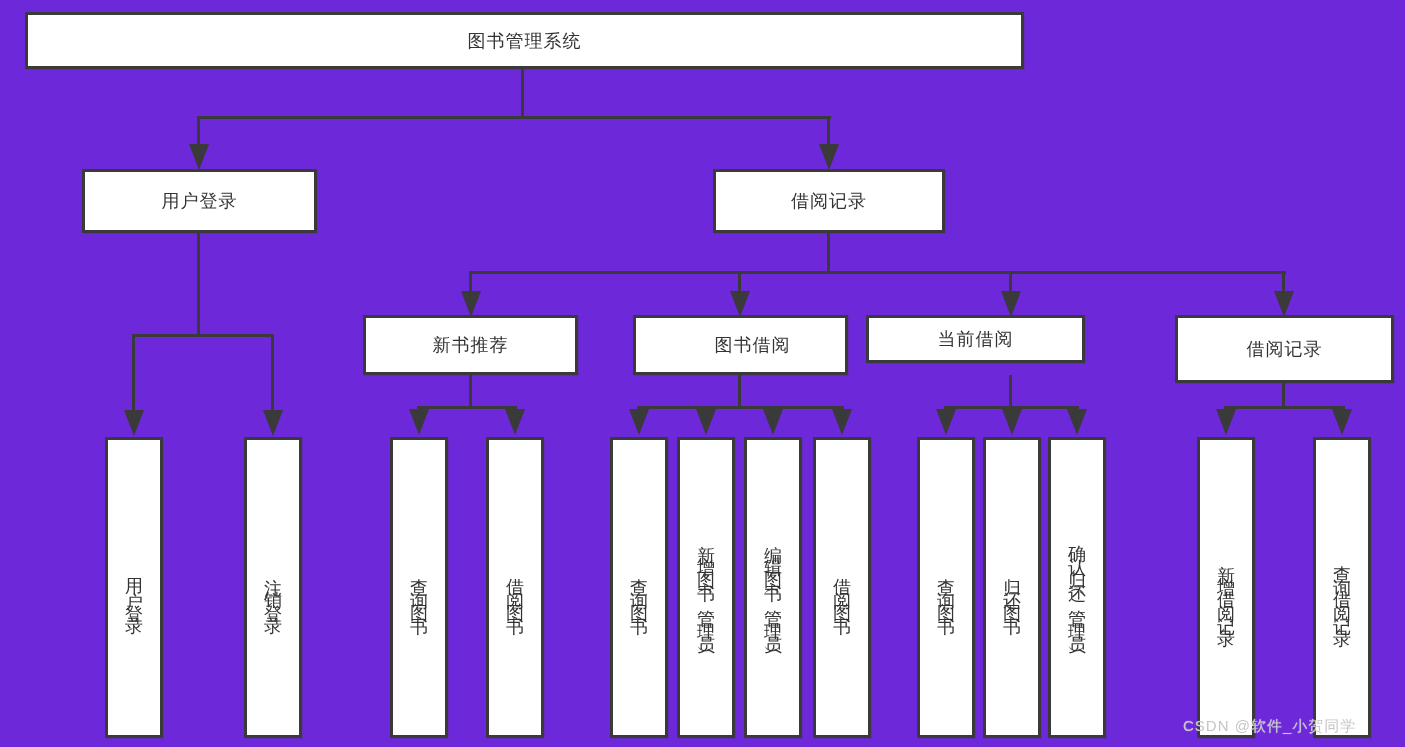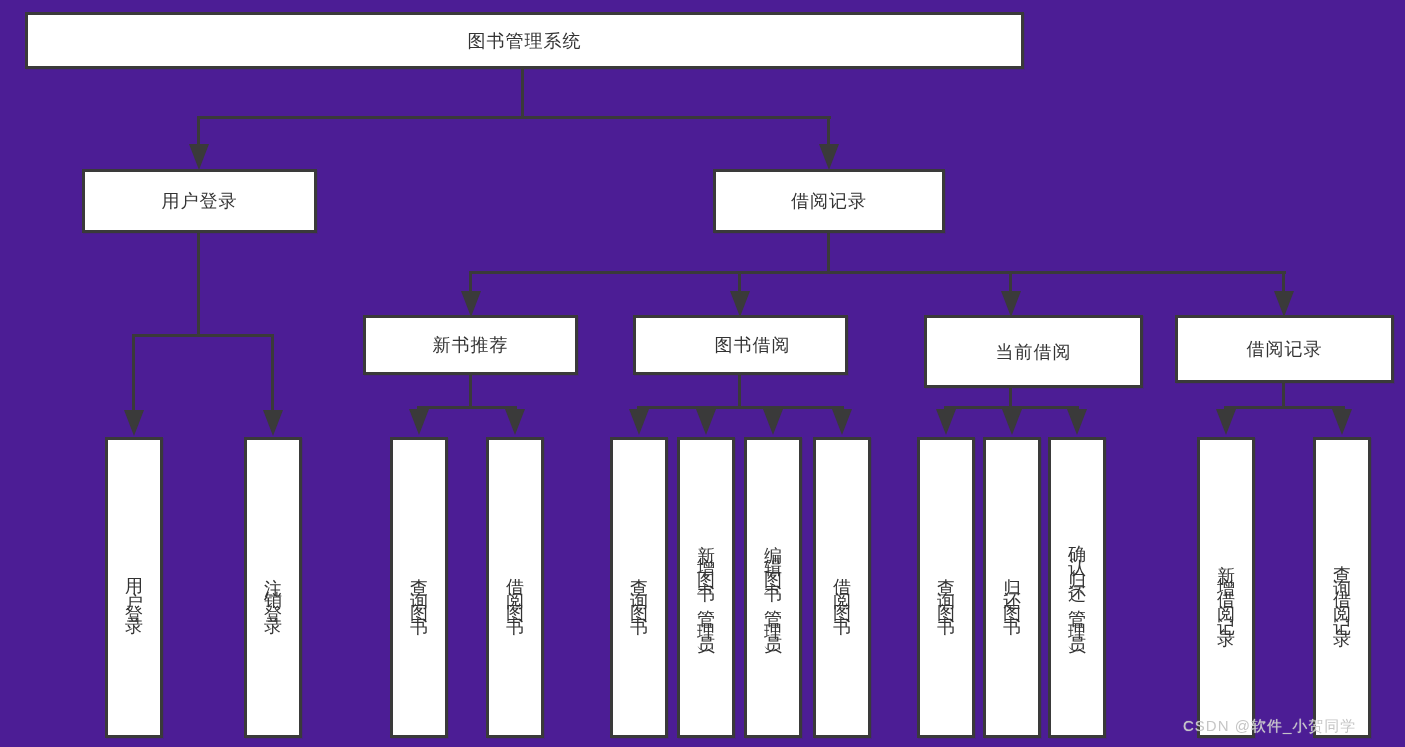--- a/index.html
+++ b/index.html
@@ -1,20 +1,20 @@
 <!DOCTYPE html>
 <html><head>
 <meta charset="utf-8">
 <style>
   html, body { margin: 0; padding: 0; background: #ffffff; }
   .canvas {
     position: relative;
     width: 1405px;
     height: 747px;
-    background: #4c1d95;
+    background: #6d28d9;
     font-family: "Liberation Sans", sans-serif;
     overflow: hidden;
   }
   .box {
     position: absolute;
     box-sizing: border-box;
     border: 3px solid #3a3a3a;
     background: #ffffff;
     display: flex;
     align-items: center;
@@ -82,21 +82,21 @@
   <div class="vline" style="left:738px; top:271px; height:26px;"></div>
   <div class="vline" style="left:1009px; top:271px; height:26px;"></div>
   <div class="vline" style="left:1282px; top:271px; height:26px;"></div>
   <div class="arrowhead" style="left:461px; top:291px;"></div>
   <div class="arrowhead" style="left:730px; top:291px;"></div>
   <div class="arrowhead" style="left:1001px; top:291px;"></div>
   <div class="arrowhead" style="left:1274px; top:291px;"></div>
 
   <div class="box" style="left:363px; top:315px; width:215px; height:60px;">新书推荐</div>
   <div class="box" style="left:633px; top:315px; width:215px; height:60px;padding-left:24px;">图书借阅</div>
-  <div class="box" style="left:924px; top:315px; width:219px; height:73px;">当前借阅</div>
+  <div class="box" style="left:866px; top:315px; width:219px; height:48px;">当前借阅</div>
   <div class="box" style="left:1175px; top:315px; width:219px; height:68px;">借阅记录</div>
 
   <div class="vline" style="left:197px; top:233px; height:103px;"></div>
   <div class="hline" style="left:132px; top:334px; width:142px;"></div>
   <div class="vline" style="left:132px; top:334px; height:78px;"></div>
   <div class="vline" style="left:271px; top:334px; height:78px;"></div>
   <div class="arrowhead" style="left:124px; top:410px;"></div>
   <div class="arrowhead" style="left:263px; top:410px;"></div>
 
   <div class="vline" style="left:469px; top:375px; height:33px;"></div>

